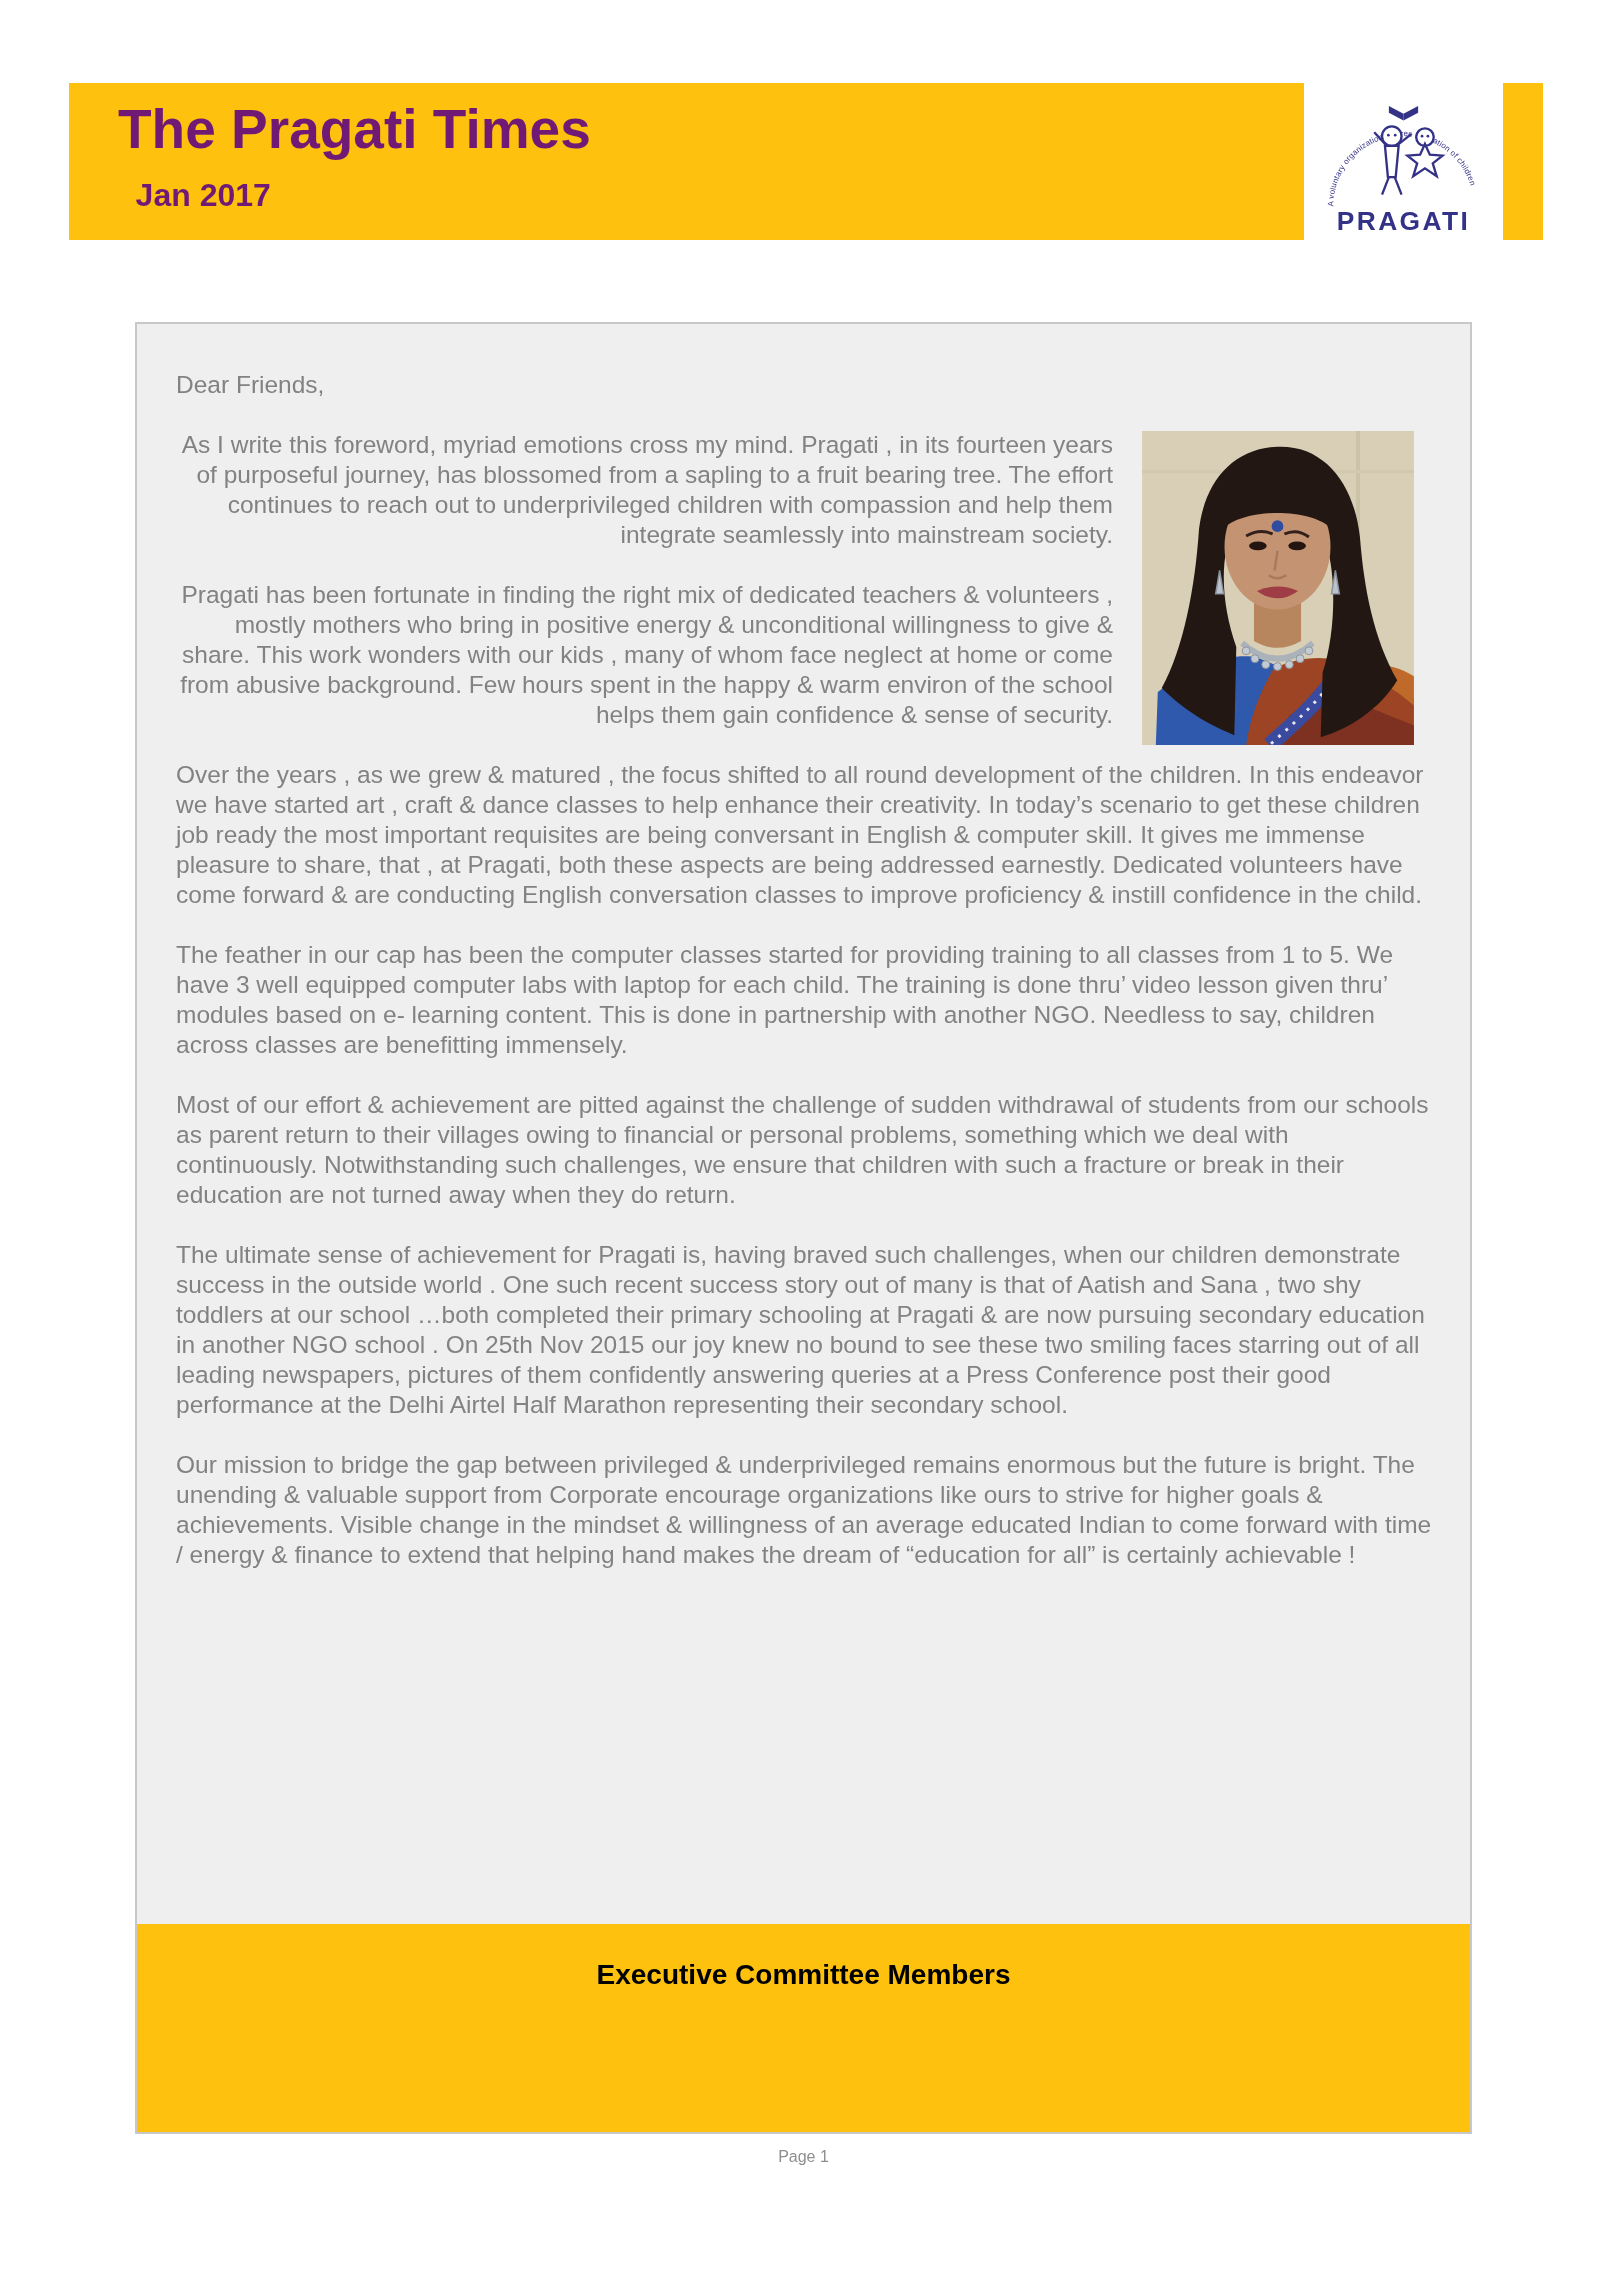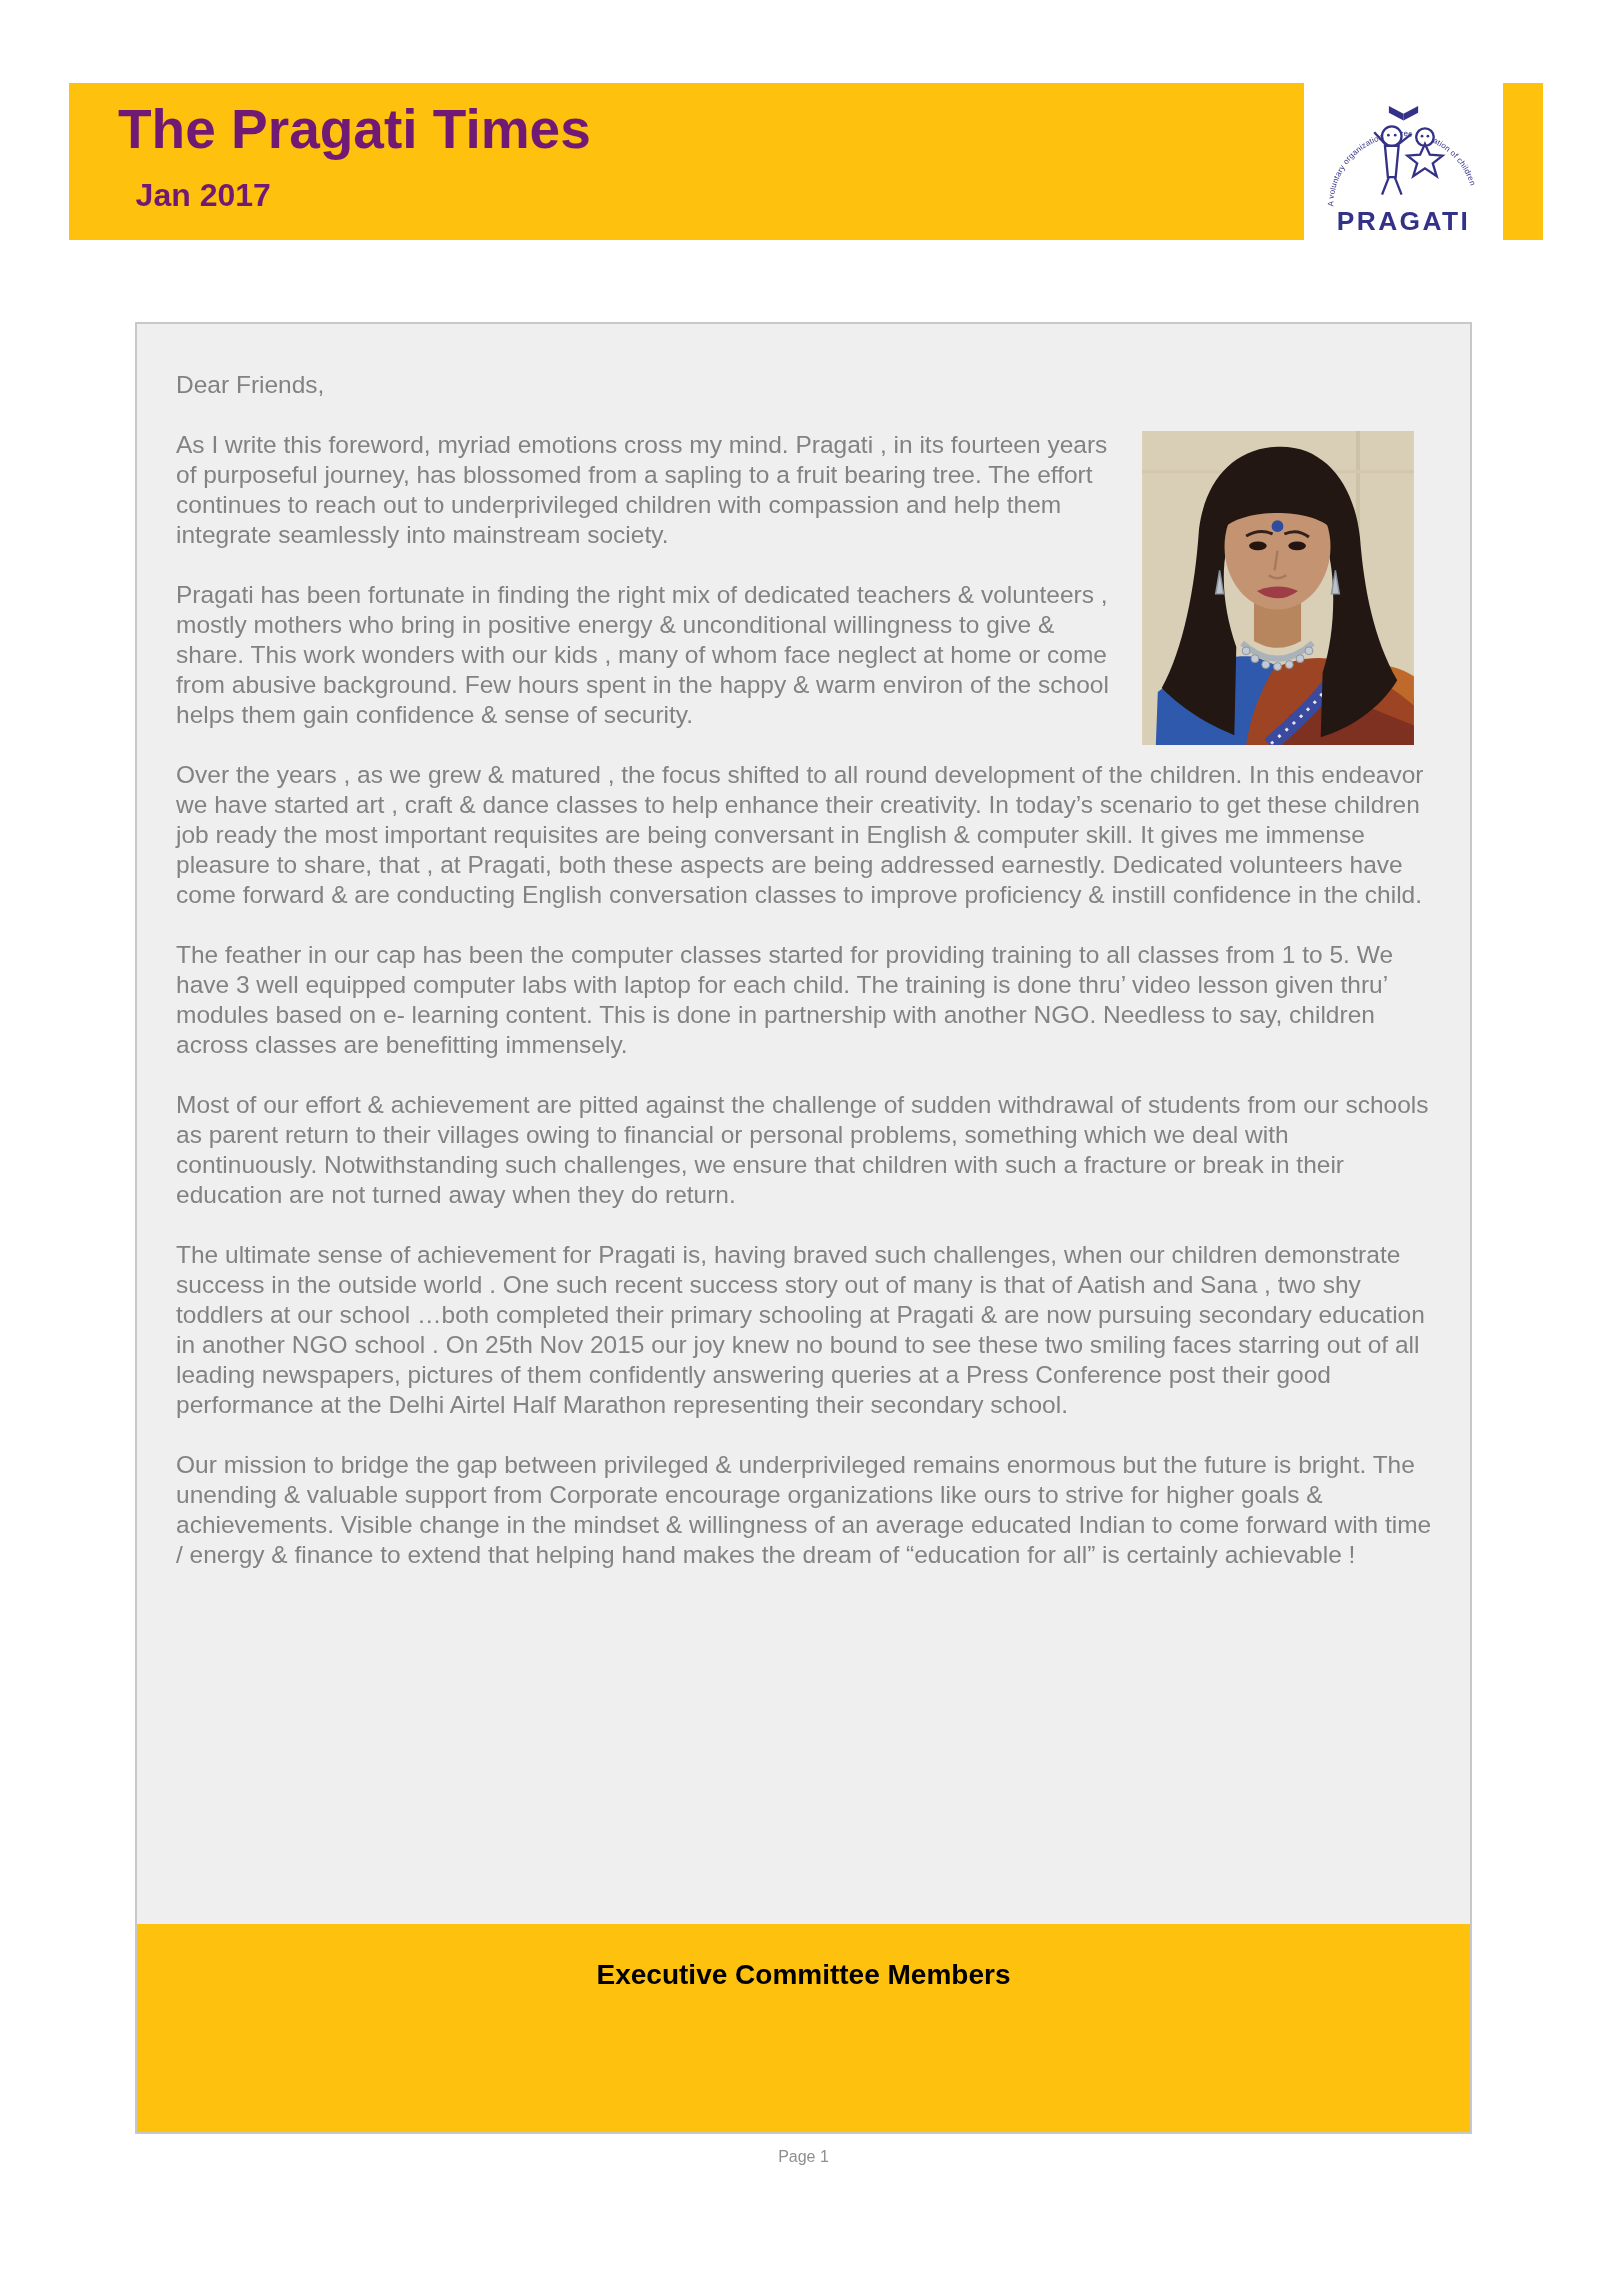--- a/index.html
+++ b/index.html
@@ -38,21 +38,21 @@
     box-sizing:border-box;
     background:#EFEFEF;
     border:2px solid #C8C8C8;
     padding:46px 34px 0 39px;
     color:#828282;
     font-size:24.5px;line-height:30px;
     overflow:hidden;
     margin-top:20px;
   }
   .letter p{margin:0 0 30px 0;}
-  .letter p.beside-photo{margin-right:323px;}
+  .letter p.beside-photo{margin-right:323px;text-align:right;}
   .letter .signature{margin-top:30px;}
   .portrait{
     position:absolute;left:1005px;top:107px;width:272px;height:314px;
   }
   
   .committee{
     position:absolute;left:135px;top:1924px;width:1337px;height:210px;
     box-sizing:border-box;
     background:#FEC10D;
     border:2px solid #C8C8C8;border-top:none;

